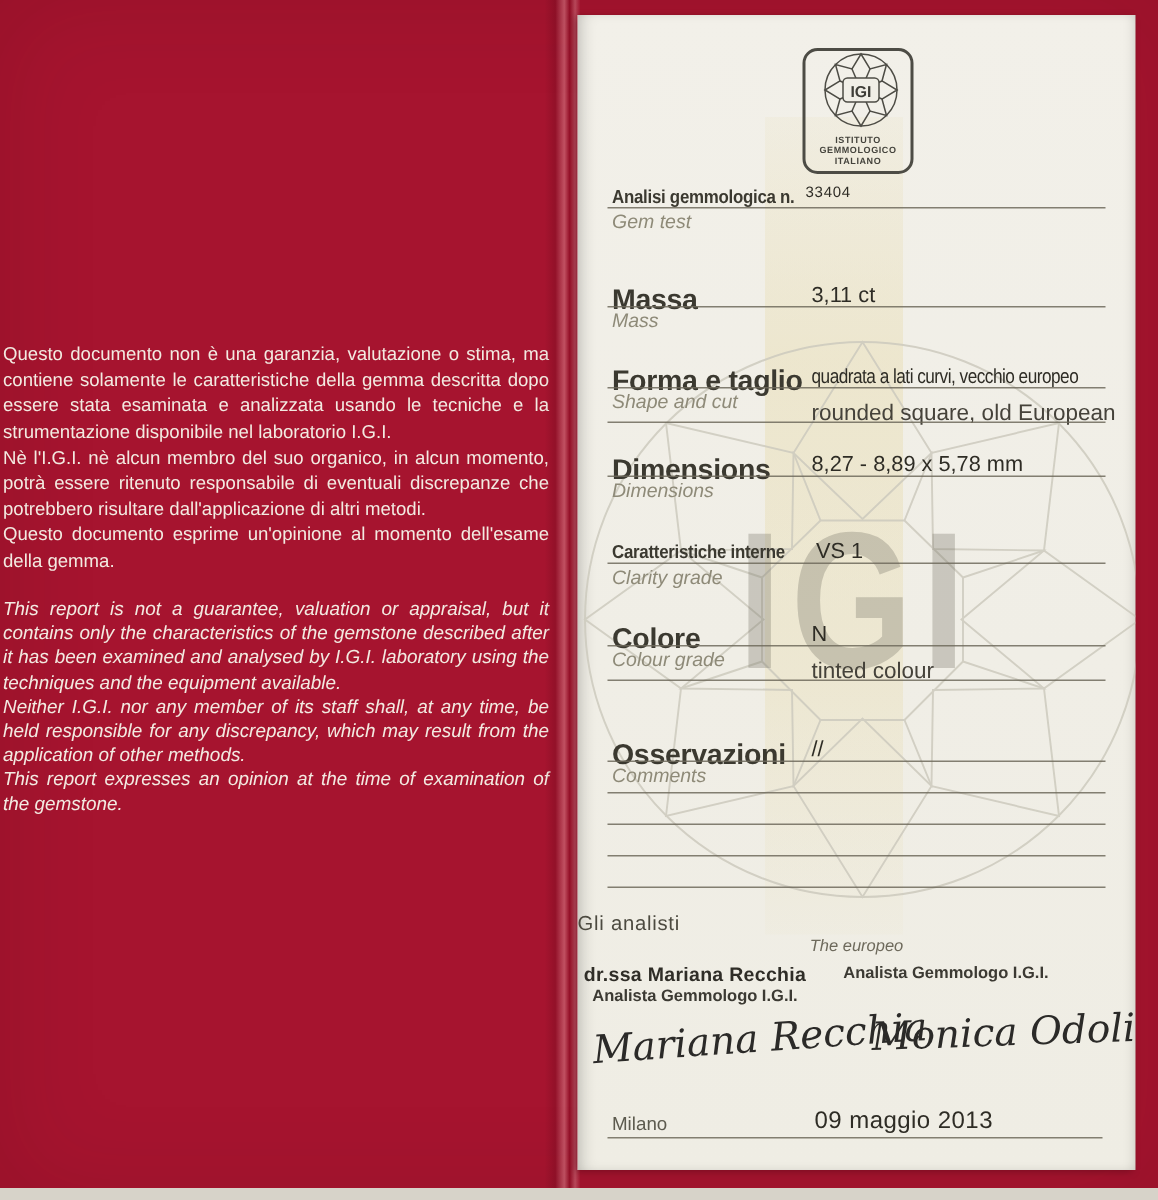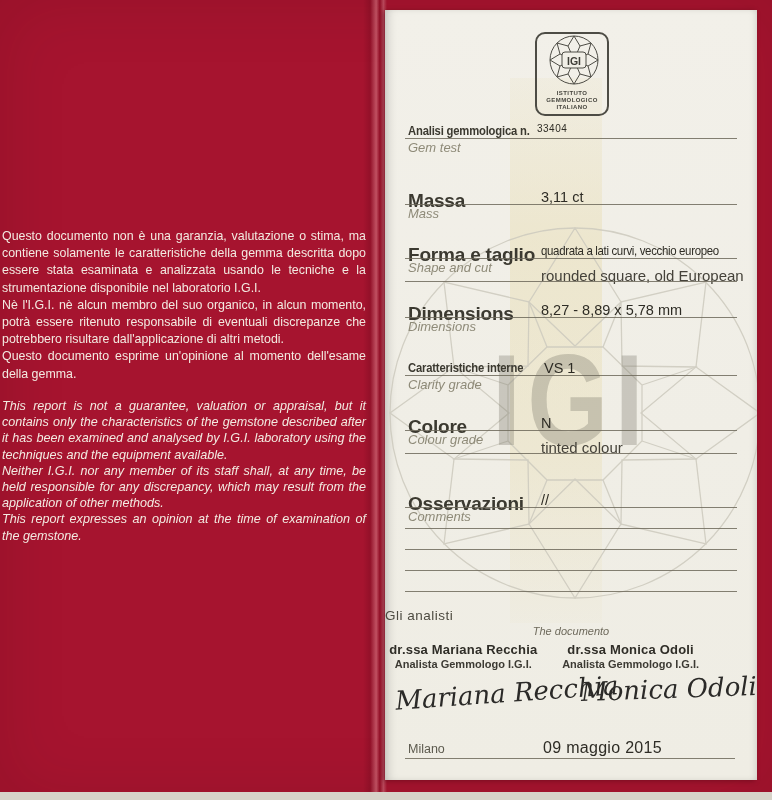--- a/index.html
+++ b/index.html
@@ -169,38 +169,37 @@
       <span class="val">//</span>
       <span class="rule"></span>
       <span class="sub">Comments</span>
       <span class="rule b1"></span>
       <span class="rule b2"></span>
       <span class="rule b3"></span>
       <span class="rule b4"></span>
     </div>
 
     <div class="gh">Gli analisti</div>
-    <div class="ghe">The documento</div>
+    <div class="ghe">The europeo</div>
 
     <div class="an-row">
       <div class="col1">
         <div class="an-name">dr.ssa Mariana Recchia</div>
         <div class="an-role">Analista Gemmologo I.G.I.</div>
       </div>
       <div class="col2">
-        <div class="an-name">dr.ssa Monica Odoli</div>
         <div class="an-role">Analista Gemmologo I.G.I.</div>
       </div>
     </div>
 
     <div class="sig sig1">Mariana Recchia</div>
     <div class="sig sig2">Monica Odoli</div>
 
     <div class="row frow">
       <span class="f-place">Milano</span>
-      <span class="f-date">09 maggio 2015</span>
+      <span class="f-date">09 maggio 2013</span>
       <span class="f-rule"></span>
     </div>
 
   </div>
 
   <div class="bottom-strip"></div>
 </div>
 
 </body></html>

